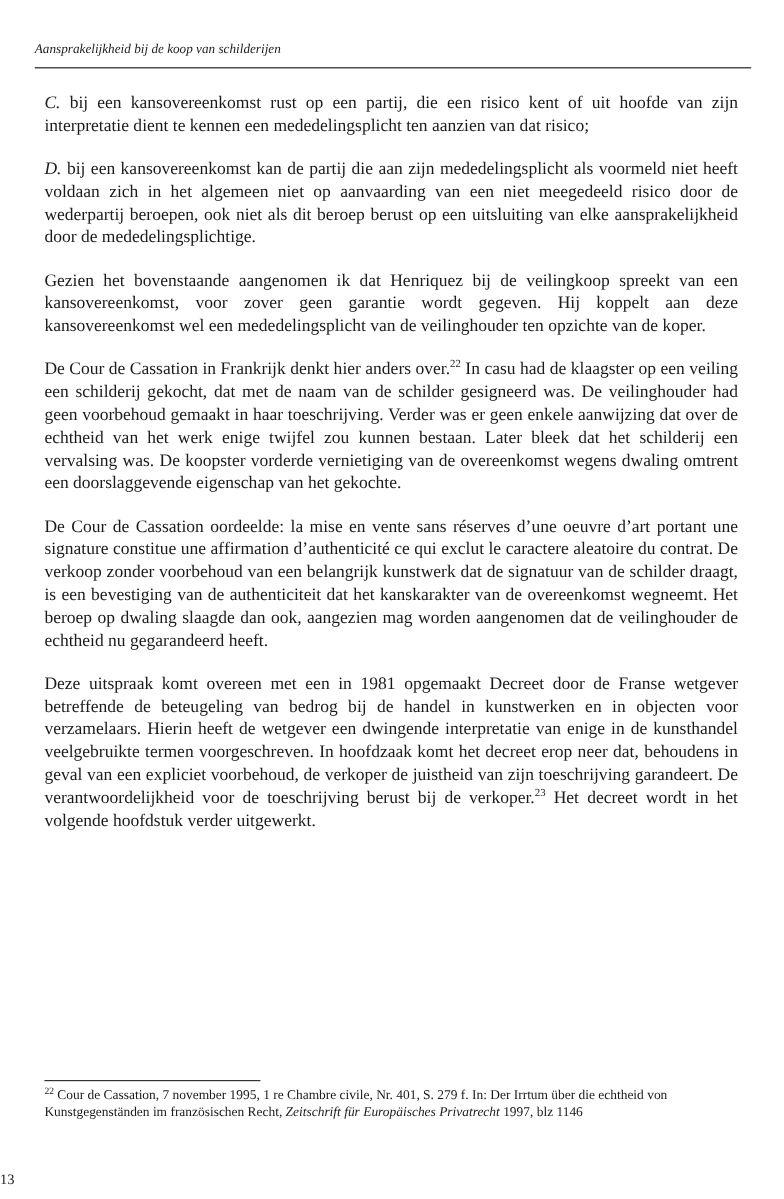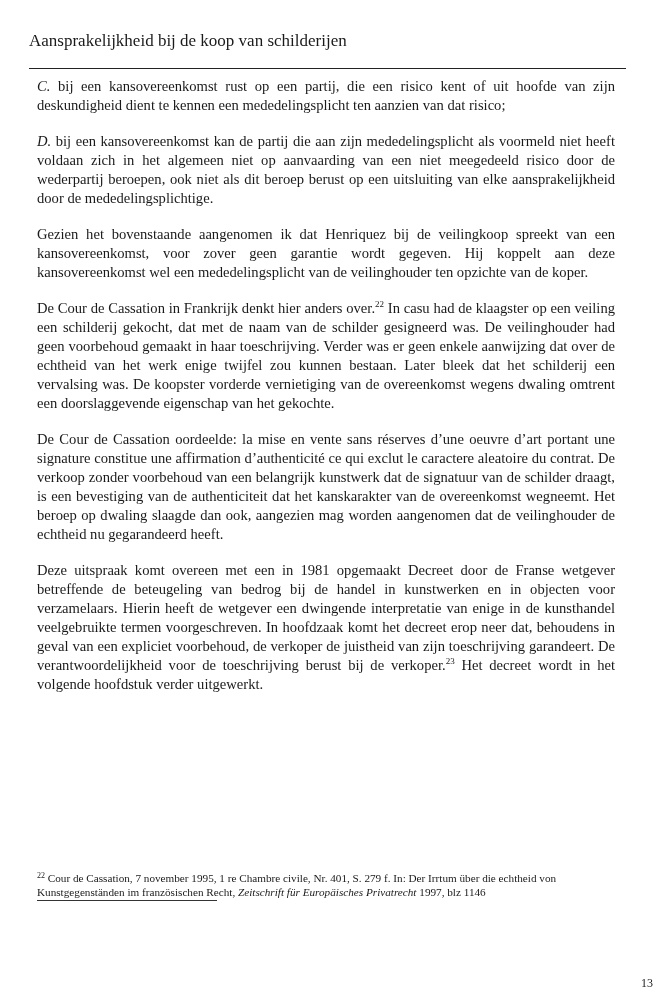--- a/index.html
+++ b/index.html
@@ -3,57 +3,57 @@
 <meta charset="utf-8">
 <style>
   html, body { margin: 0; padding: 0; background: #ffffff; }
   body {
     width: 653px; height: 999px; position: relative; overflow: hidden;
     font-family: "Liberation Serif", "DejaVu Serif", serif;
     color: #1a1a1a;
   }
   .header {
     position: absolute; left: 29px; top: 33px; width: 597px;
-    font-size: 17px; line-height: 16px;
-    padding-bottom: 19px;
+    font-style: italic; font-size: 11px; line-height: 16px;
+    padding-bottom: 7px;
     border-bottom: 1.3px solid #222;
   }
   .content {
     position: absolute; left: 37px; top: 77px; width: 578px;
   }
   .para {
     font-size: 14.6px; line-height: 19px; text-align: justify;
     margin: 0 0 17px 0;
   }
   .para .lead { font-style: italic; }
   sup { font-size: 9px; line-height: 0; vertical-align: 6px; }
   .fn-rule {
     position: absolute; left: 37px; top: 900px; width: 180px;
     border-top: 1px solid #333;
   }
   .footnotes {
-    position: absolute; left: 37px; top: 871px; width: 590px;
+    position: absolute; left: 37px; top: 906px; width: 590px;
     font-size: 11.2px; line-height: 14px;
   }
   .footnotes sup { font-size: 8px; vertical-align: 4px; }
   .footnotes .it { font-style: italic; }
   .pagenum {
     position: absolute; left: 0; width: 653px; top: 976px;
-    text-align: right; font-size: 12px;
+    text-align: left; font-size: 12px;
   }
 </style>
 </head>
 <body>
 
 <div class="header">
   <span>Aansprakelijkheid bij de koop van schilderijen</span>
 </div>
 
 <div class="content">
-  <p class="para"><span class="lead">C.</span><span> bij een kansovereenkomst rust op een partij, die een risico kent of uit hoofde van zijn deskundigheid dient te kennen een mededelingsplicht ten aanzien van dat risico;</span></p>
+  <p class="para"><span class="lead">C.</span><span> bij een kansovereenkomst rust op een partij, die een risico kent of uit hoofde van zijn interpretatie dient te kennen een mededelingsplicht ten aanzien van dat risico;</span></p>
   <p class="para"><span class="lead">D.</span><span> bij een kansovereenkomst kan de partij die aan zijn mededelingsplicht als voormeld niet heeft voldaan zich in het algemeen niet op aanvaarding van een niet meegedeeld risico door de wederpartij beroepen, ook niet als dit beroep berust op een uitsluiting van elke aansprakelijkheid door de mededelingsplichtige.</span></p>
   <p class="para">Gezien het bovenstaande aangenomen ik dat Henriquez bij de veilingkoop spreekt van een kansovereenkomst, voor zover geen garantie wordt gegeven. Hij koppelt aan deze kansovereenkomst wel een mededelingsplicht van de veilinghouder ten opzichte van de koper.</p>
   <p class="para"><span>De Cour de Cassation in Frankrijk denkt hier anders over.</span><sup>22</sup><span> In casu had de klaagster op een veiling een schilderij gekocht, dat met de naam van de schilder gesigneerd was. De veilinghouder had geen voorbehoud gemaakt in haar toeschrijving. Verder was er geen enkele aanwijzing dat over de echtheid van het werk enige twijfel zou kunnen bestaan. Later bleek dat het schilderij een vervalsing was. De koopster vorderde vernietiging van de overeenkomst wegens dwaling omtrent een doorslaggevende eigenschap van het gekochte.</span></p>
   <p class="para">De Cour de Cassation oordeelde: la mise en vente sans réserves d’une oeuvre d’art portant une signature constitue une affirmation d’authenticité ce qui exclut le caractere aleatoire du contrat. De verkoop zonder voorbehoud van een belangrijk kunstwerk dat de signatuur van de schilder draagt, is een bevestiging van de authenticiteit dat het kanskarakter van de overeenkomst wegneemt. Het beroep op dwaling slaagde dan ook, aangezien mag worden aangenomen dat de veilinghouder de echtheid nu gegarandeerd heeft.</p>
   <p class="para"><span>Deze uitspraak komt overeen met een in 1981 opgemaakt Decreet door de Franse wetgever betreffende de beteugeling van bedrog bij de handel in kunstwerken en in objecten voor verzamelaars. Hierin heeft de wetgever een dwingende interpretatie van enige in de kunsthandel veelgebruikte termen voorgeschreven. In hoofdzaak komt het decreet erop neer dat, behoudens in geval van een expliciet voorbehoud, de verkoper de juistheid van zijn toeschrijving garandeert. De verantwoordelijkheid voor de toeschrijving berust bij de verkoper.</span><sup>23</sup><span> Het decreet wordt in het volgende hoofdstuk verder uitgewerkt.</span></p>
 </div>
 
 <div class="fn-rule"></div>
 
 <div class="footnotes">

